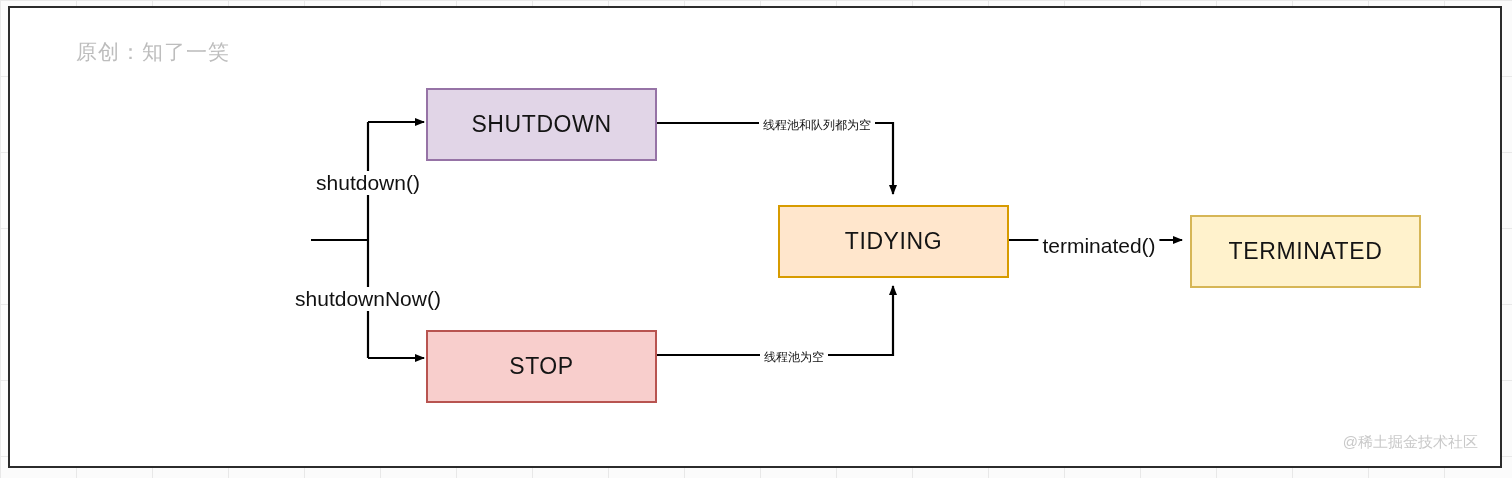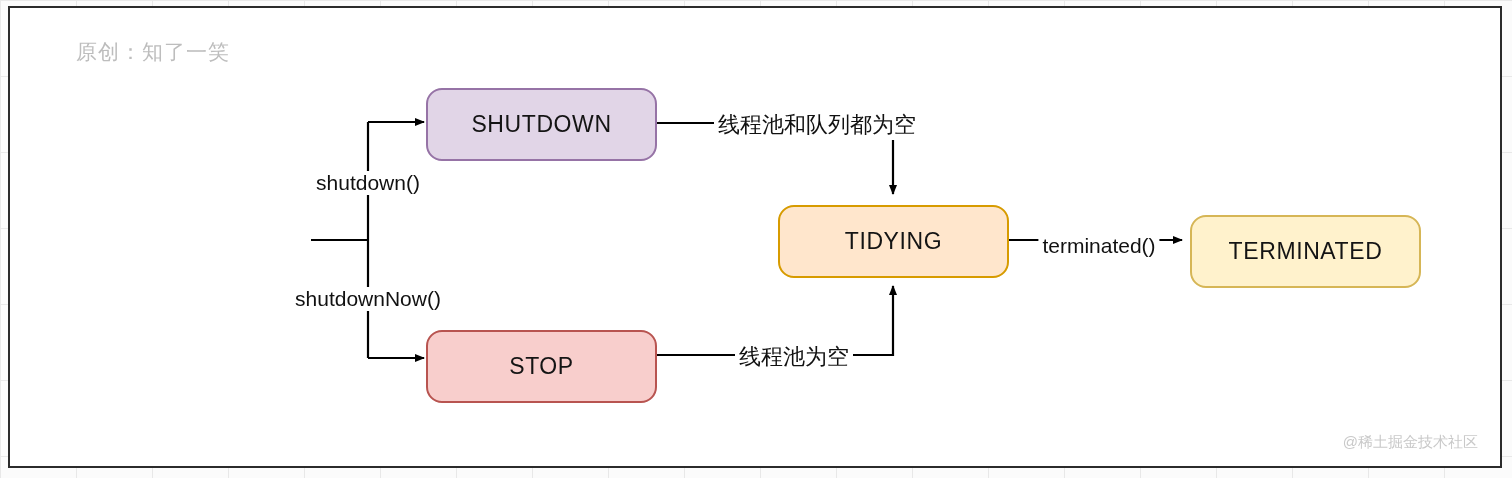--- a/index.html
+++ b/index.html
@@ -56,42 +56,42 @@
     position: absolute;
     left: 0;
     top: 0;
     width: 1494px;
     height: 462px;
     pointer-events: none;
   }
   .node {
     position: absolute;
     box-sizing: border-box;
-    border-radius: 16px;
+    border-radius: 0;
     border-width: 2px;
     border-style: solid;
     display: flex;
     align-items: center;
     justify-content: center;
     font-size: 23px;
     color: #141414;
     letter-spacing: 0.6px;
     white-space: nowrap;
   }
   .edge-label {
     position: absolute;
     font-size: 21px;
     color: #111111;
     background: #ffffff;
     padding: 0 4px;
     white-space: nowrap;
     transform: translate(-50%, -50%);
   }
   .edge-label.cjk {
-    font-size: 22px;
+    font-size: 12px;
   }
 </style>
 </head>
 <body>
 
 <div id="stage">
   <div id="canvas">
 
     <div class="watermark" id="wm-top">原创：知了一笑</div>
 

